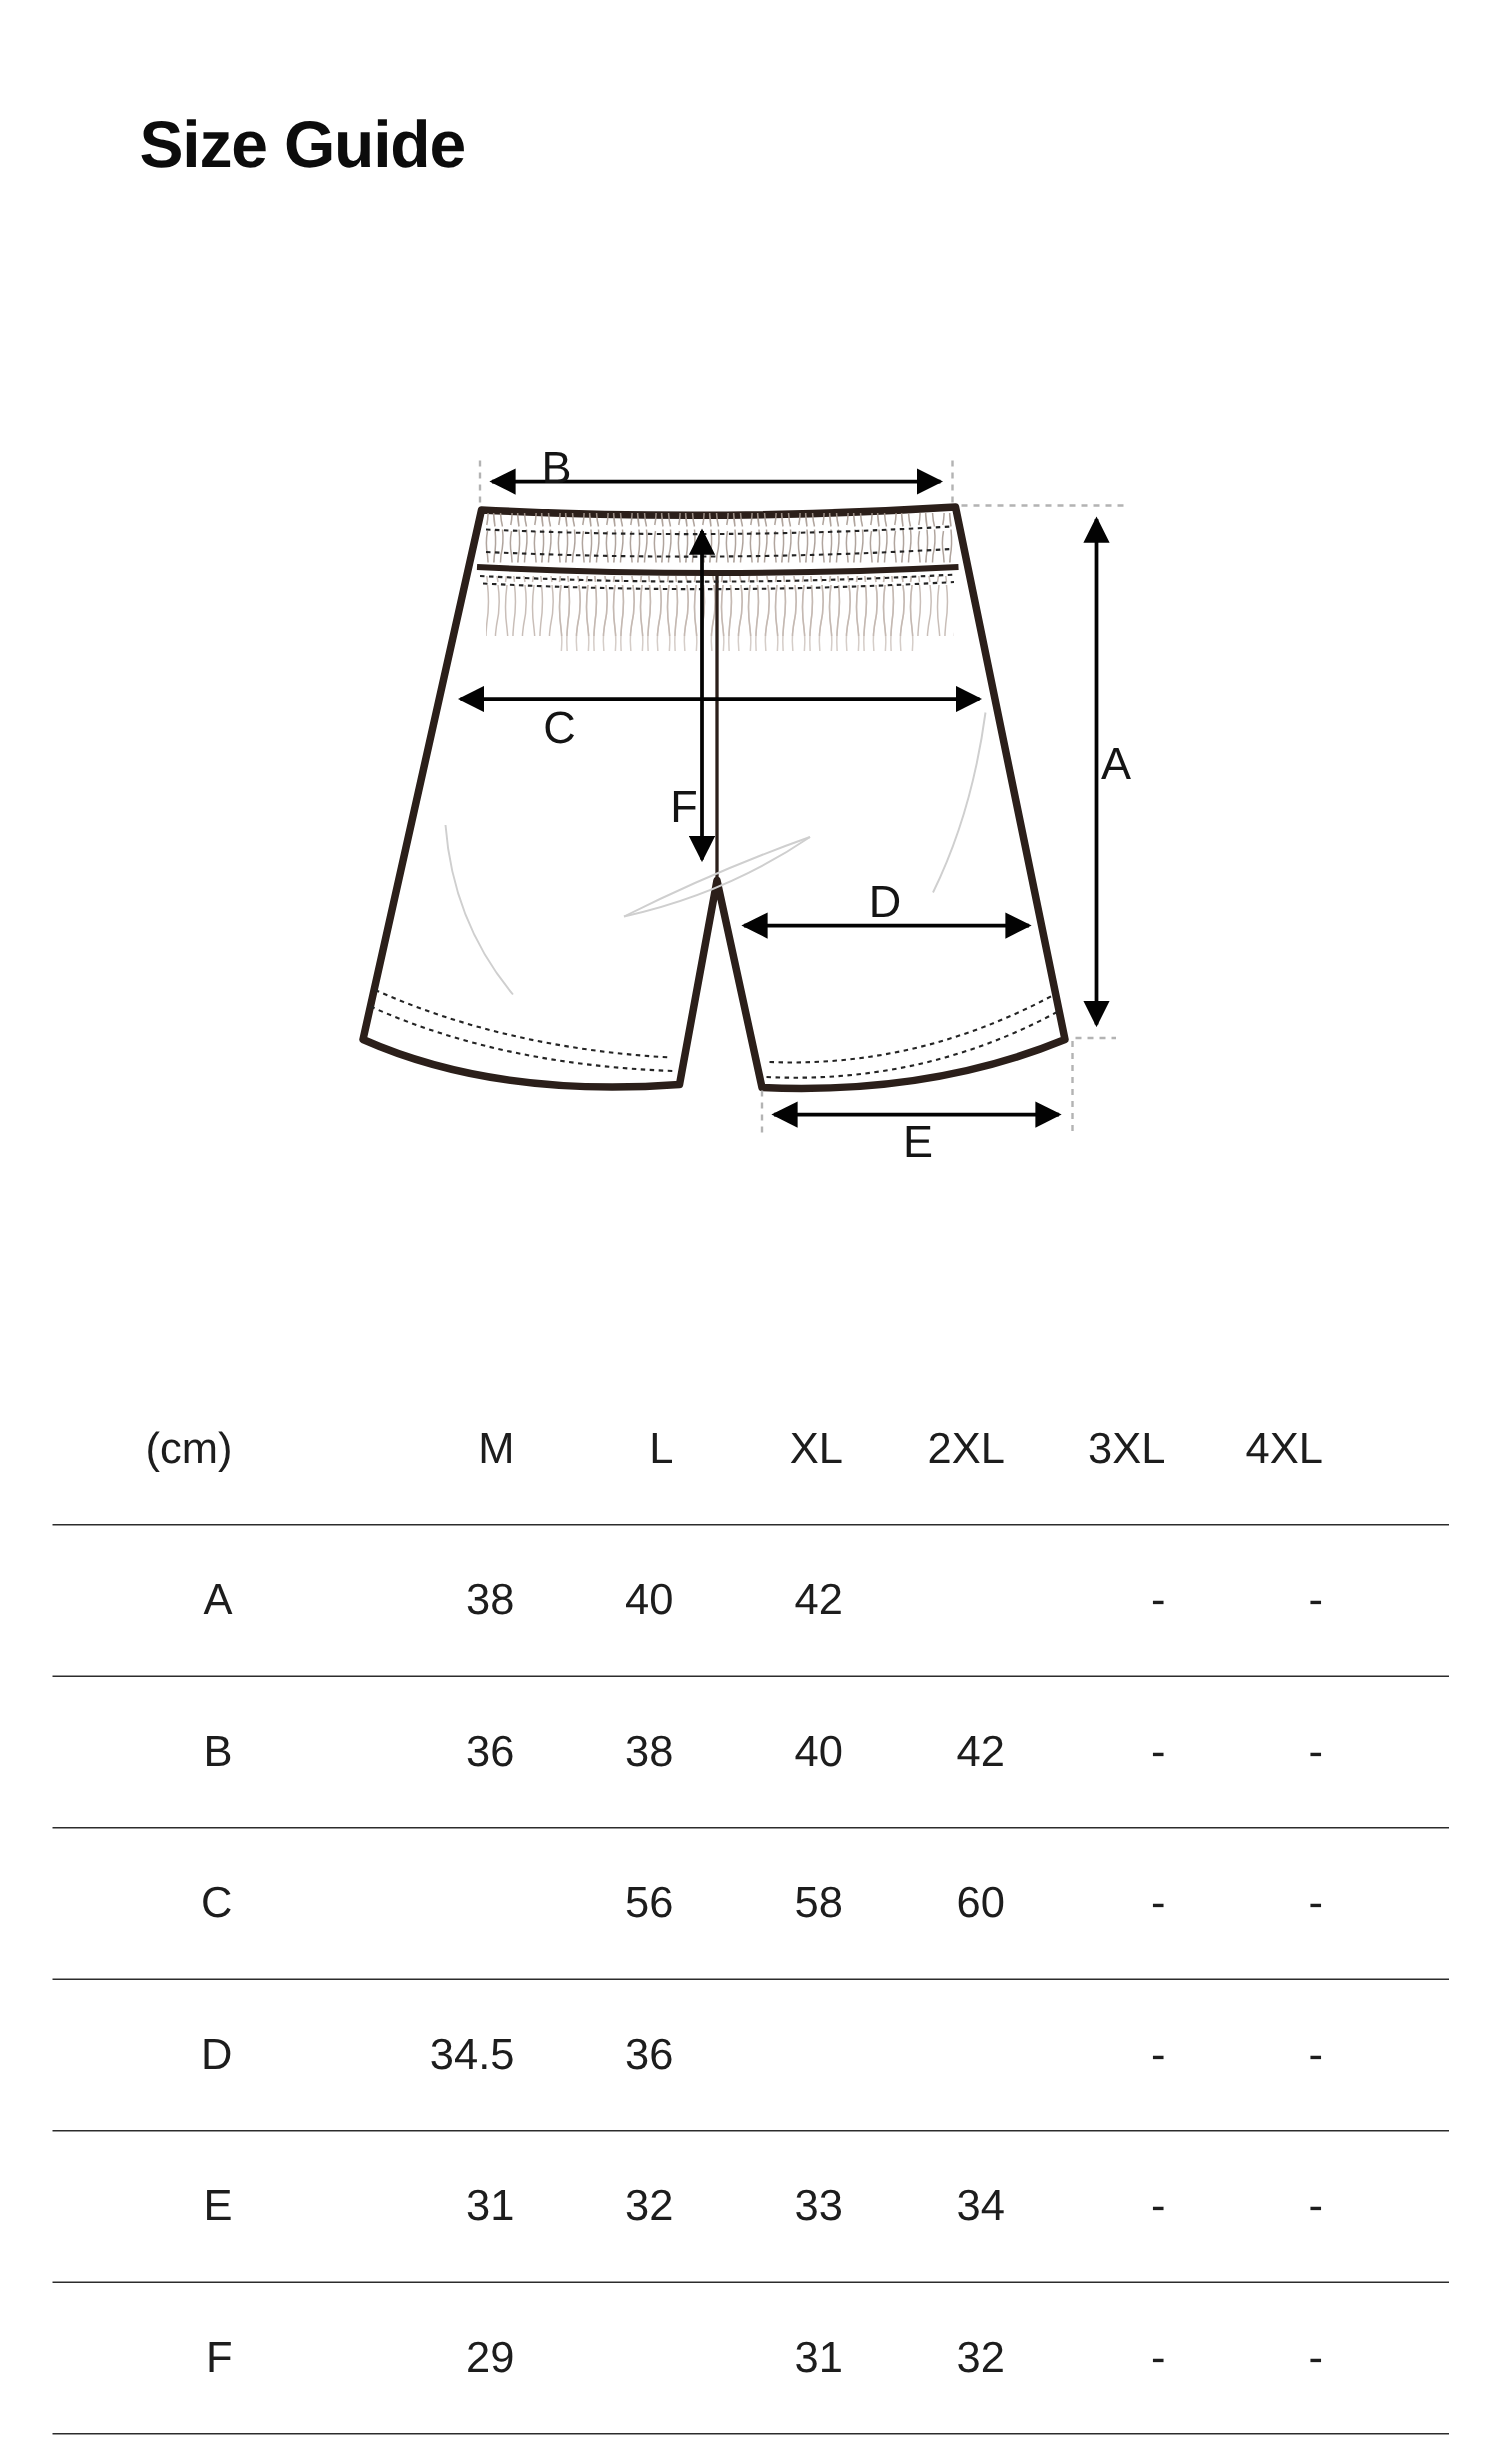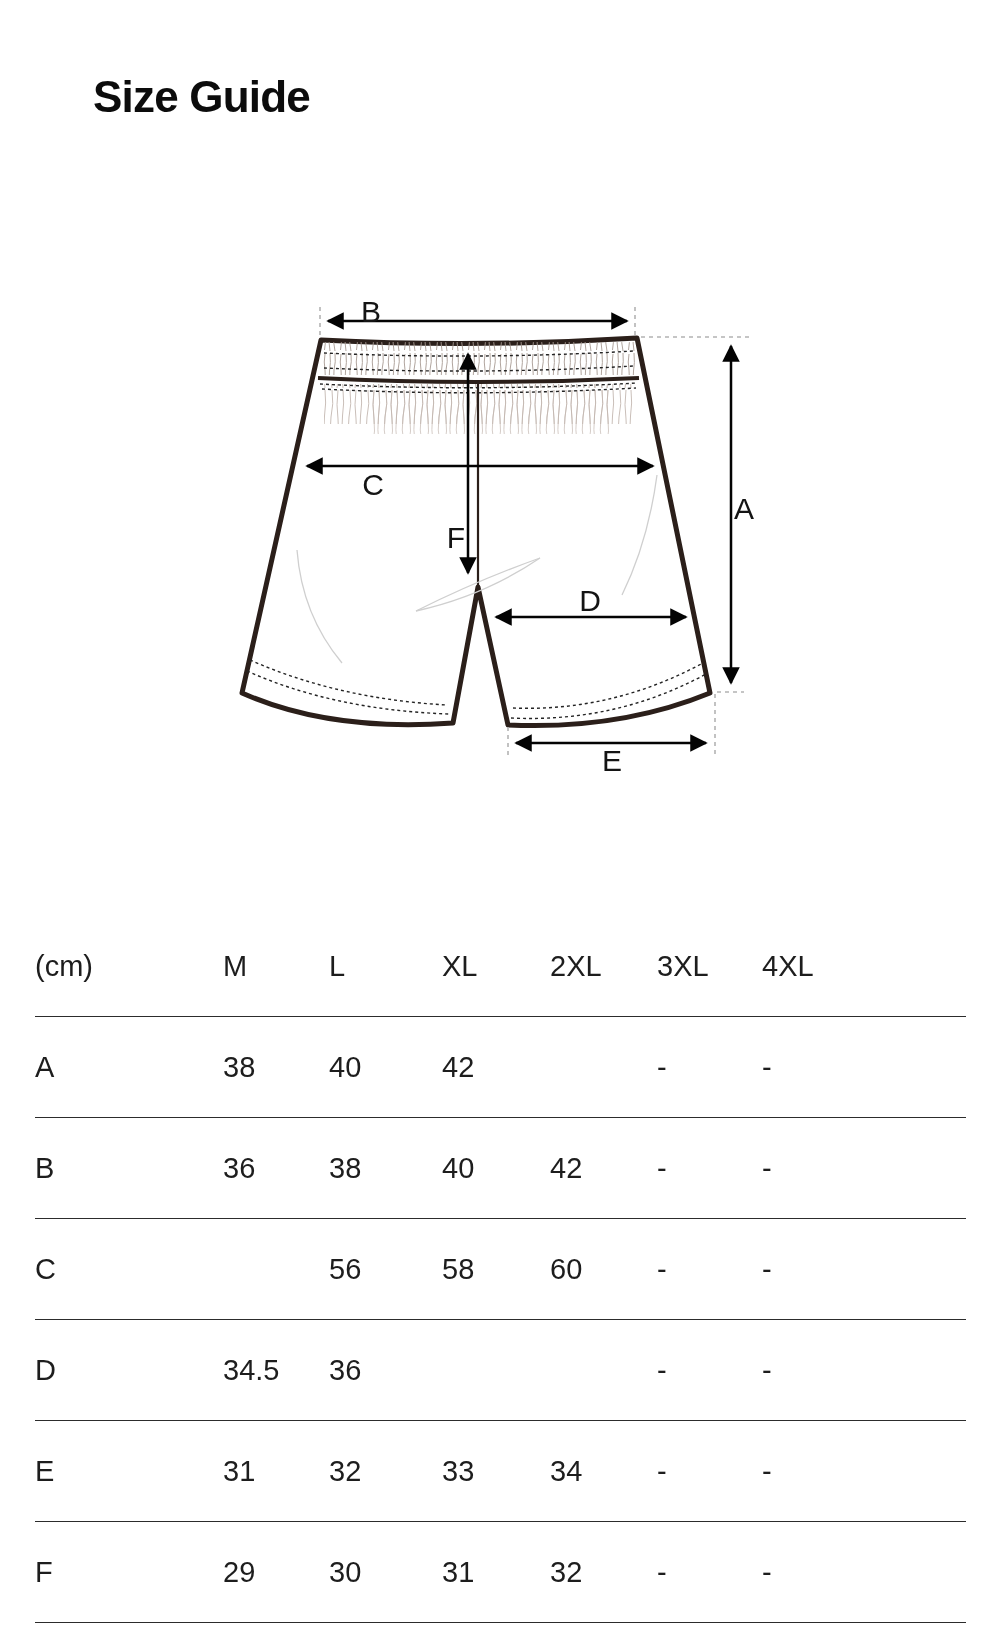--- a/index.html
+++ b/index.html
@@ -22,21 +22,21 @@
   
   .size-table{
     position:absolute;left:35px;top:916px;width:931px;
   }
   .trow{
     position:relative;height:100px;
     border-bottom:1.6px solid #2c2c2c;
   }
   .cell{
     position:absolute;top:0;width:120px;height:100px;
-    line-height:100px;text-align:left;
+    line-height:100px;text-align:right;
     font-size:29px;color:#1d1d1d;white-space:nowrap;
   }
   .col0{left:0;}
   .col1{left:188px;}
   .col2{left:294px;}
   .col3{left:407px;}
   .col4{left:515px;}
   .col5{left:622px;}
   .col6{left:727px;}
   svg text{
@@ -183,20 +183,19 @@
     <span class="cell col2">32</span>
     <span class="cell col3">33</span>
     <span class="cell col4">34</span>
     <span class="cell col5">-</span>
     <span class="cell col6">-</span>
   </div>
 
   <div class="trow">
     <span class="cell col0">F</span>
     <span class="cell col1">29</span>
-    <span class="cell col2">30</span>
     <span class="cell col3">31</span>
     <span class="cell col4">32</span>
     <span class="cell col5">-</span>
     <span class="cell col6">-</span>
   </div>
 
 </div>
 
 </body></html>

